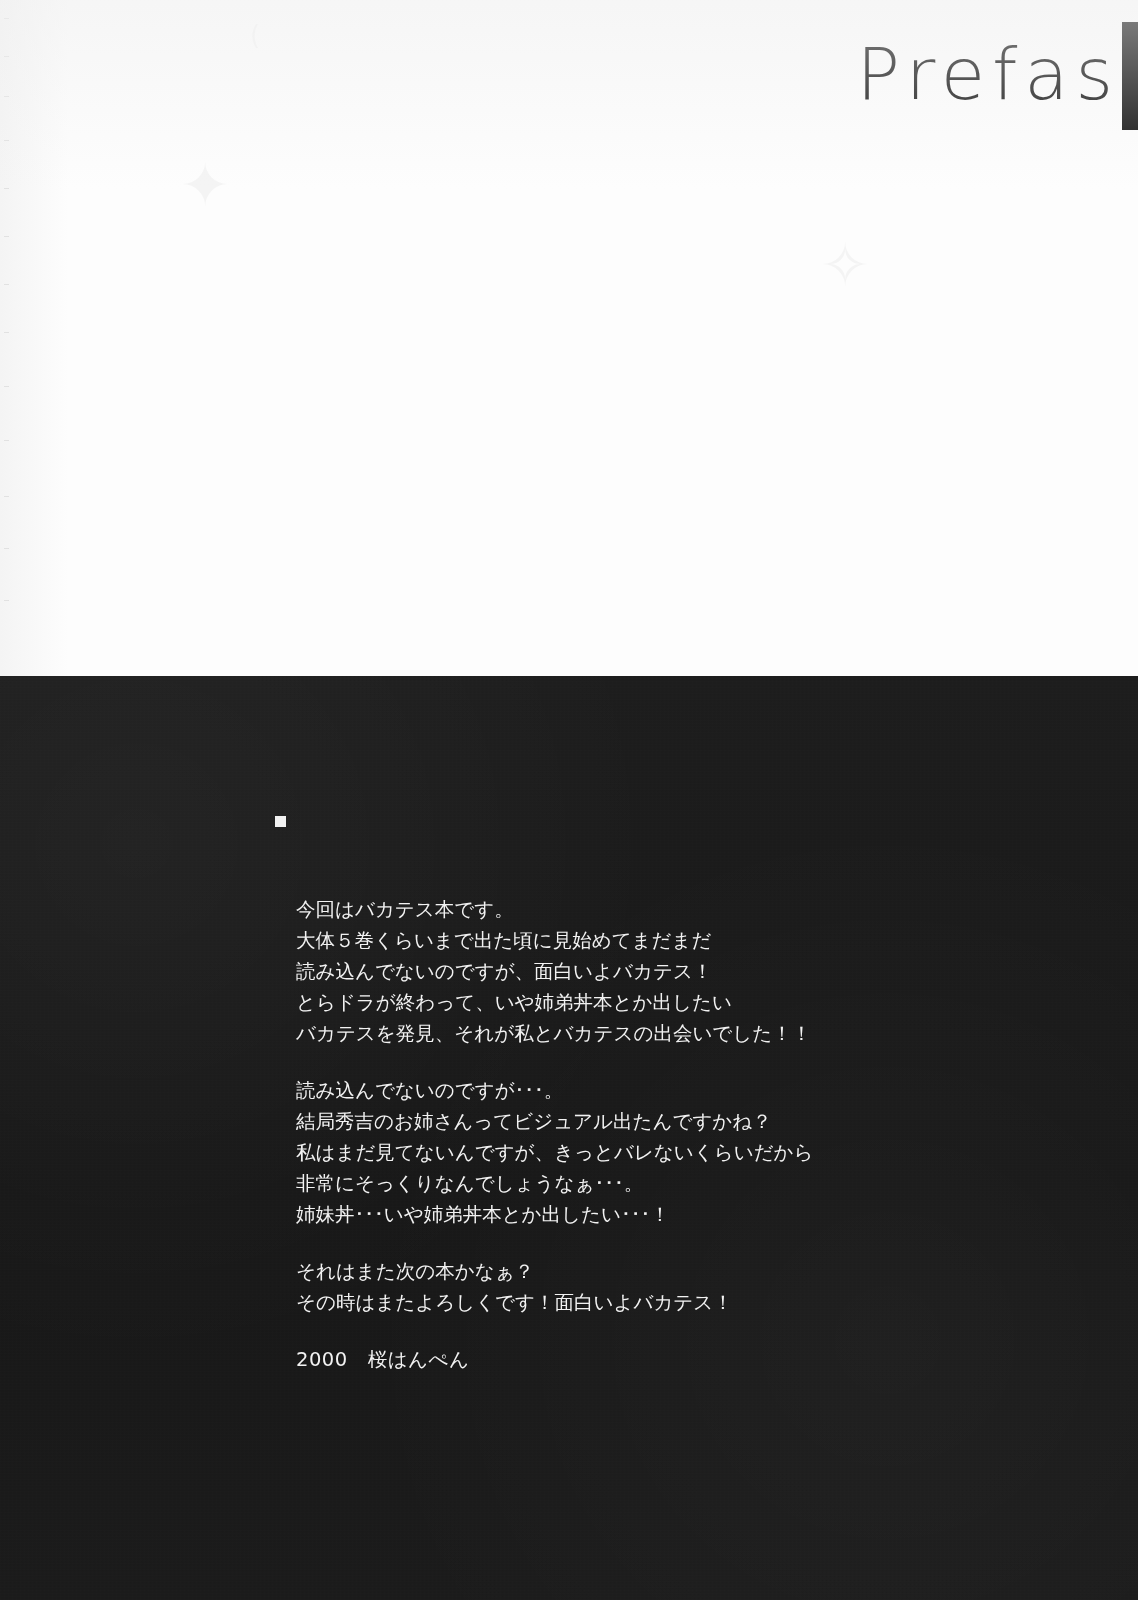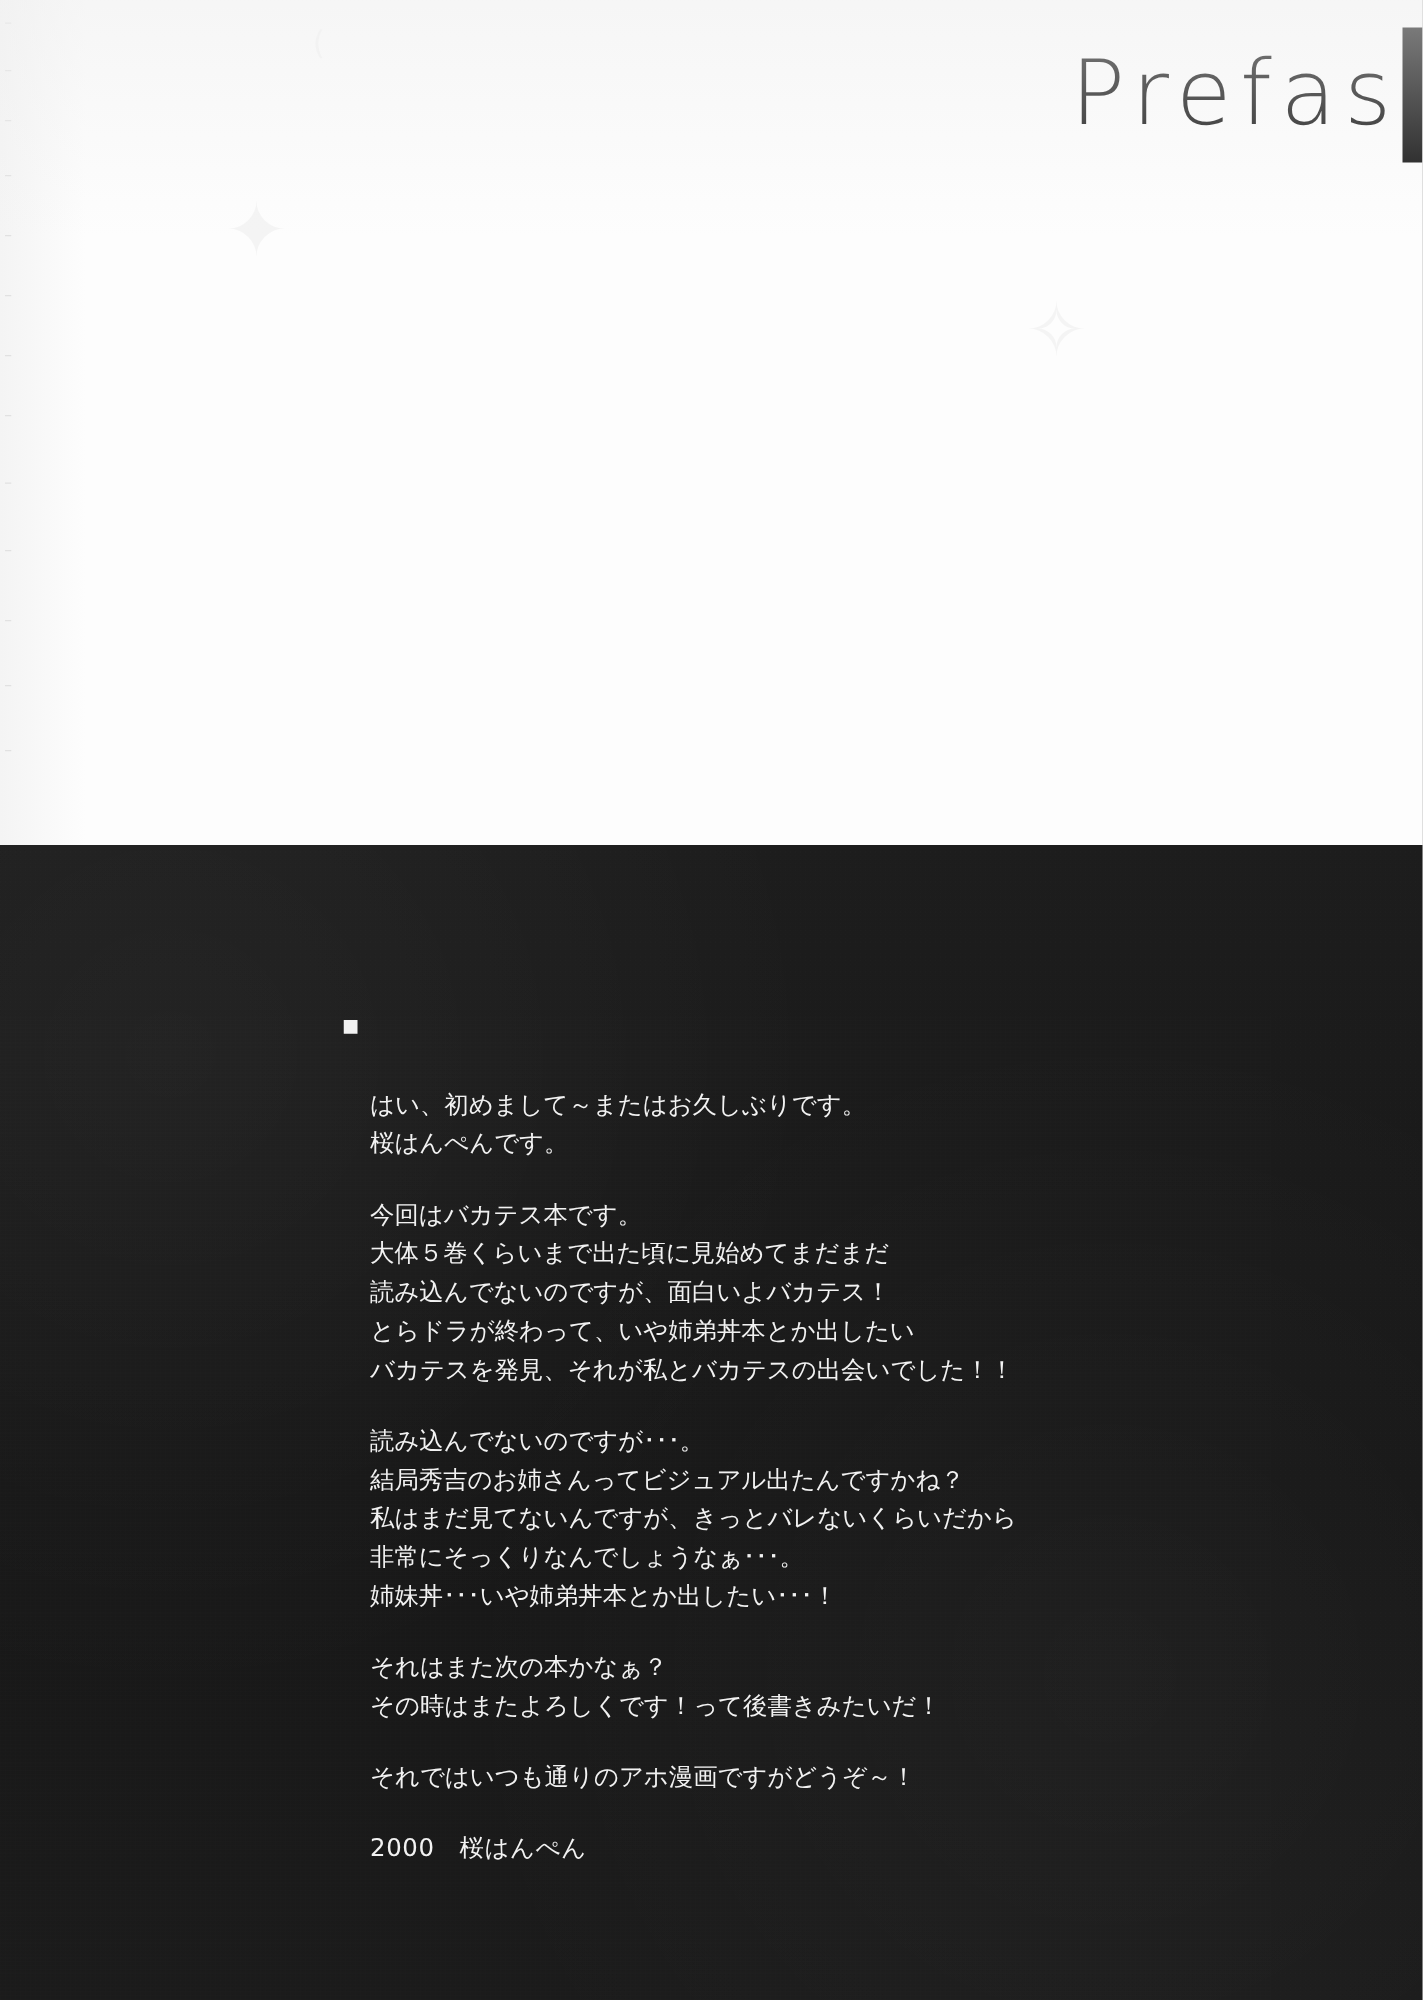--- a/index.html
+++ b/index.html
@@ -167,33 +167,30 @@
     <div class="title-heading"><span>Prefas</span></div>
     <div class="title-clip-bar"></div>
   </div>
 
   <div class="bottom-half">
     <div class="grain"></div>
 
     <div class="afterword">
       <p class="para first-para">
         <span class="bullet-marker"></span>
-        <span>はい、初めまして～またはお久しぶりです。
-桜はんぺんです。</span>
       </p>
       <p class="para">今回はバカテス本です。
 大体５巻くらいまで出た頃に見始めてまだまだ
 読み込んでないのですが、面白いよバカテス！
 とらドラが終わって、いや姉弟丼本とか出したい
 バカテスを発見、それが私とバカテスの出会いでした！！</p>
       <p class="para">読み込んでないのですが･･･。
 結局秀吉のお姉さんってビジュアル出たんですかね？
 私はまだ見てないんですが、きっとバレないくらいだから
 非常にそっくりなんでしょうなぁ･･･。
 姉妹丼･･･いや姉弟丼本とか出したい･･･！</p>
       <p class="para">それはまた次の本かなぁ？
-その時はまたよろしくです！って後書きみたいだ！</p>
-      <p class="para">それではいつも通りのアホ漫画ですがどうぞ～！</p>
+その時はまたよろしくです！面白いよバカテス！</p>
       <p class="para sign">2000　桜はんぺん</p>
     </div>
   </div>
 
 </div>
 
 </body></html>

